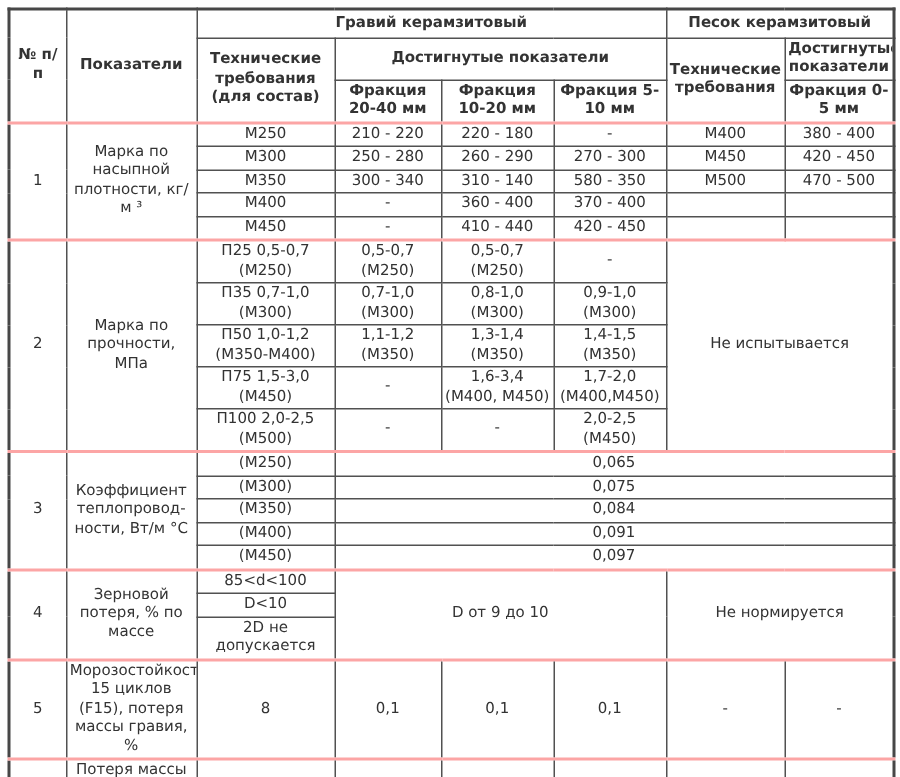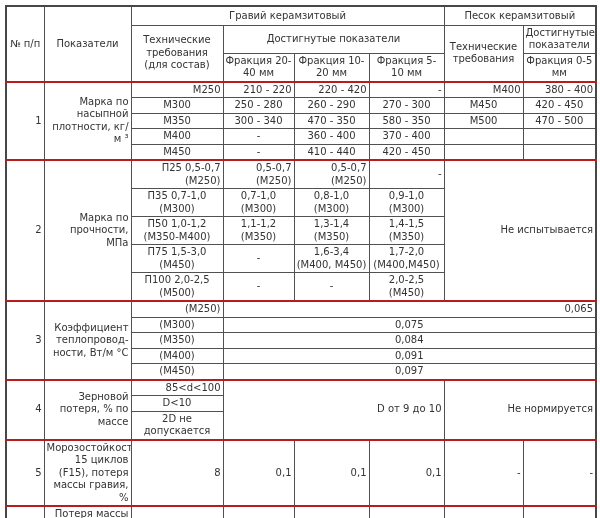--- a/index.html
+++ b/index.html
@@ -27,22 +27,22 @@
   }
   table.spec td {
     border: 1px solid #515151;
     text-align: center;
     vertical-align: middle;
     padding: 1px 2px;
     white-space: pre-line;
     line-height: 1.25;
     overflow: hidden;
   }
-  td.b { font-weight: normal; margin-left: 44px; }
-  tr.gt > td { border-top: 2px solid #b91c1c; text-align: right; }
+  td.b { font-weight: bold; margin-left: 44px; }
+  tr.gt > td { border-top: 2px solid #fca5a5; }
   tr.h1 { height: 19px; }
   tr.h2 { height: 23px; }
   tr.h3 { height: 25px; }
   tr.r14 { height: 14px; }
   tr.r25 { height: 25px; }
   tr.r26 { height: 26px; }
   tr.r55 { height: 55px; }
   tr.r36 { height: 36px; }
 </style>
 </head>
@@ -79,37 +79,37 @@
     <td class="b">Фракция 10-20 мм</td>
     <td class="b">Фракция 5-10 мм</td>
     <td class="b">Фракция 0-5 мм</td>
   </tr>
 
   <tr class="gt r14">
     <td rowspan="5">1</td>
     <td rowspan="5">Марка по насыпной плотности, кг/м ³</td>
     <td>М250</td>
     <td>210 - 220</td>
-    <td>220 - 420</td>
+    <td>220 - 180</td>
     <td>-</td>
     <td>М400</td>
     <td>380 - 400</td>
   </tr>
   <tr class="r14">
     <td>М300</td>
     <td>250 - 280</td>
     <td>260 - 290</td>
     <td>270 - 300</td>
     <td>М450</td>
     <td>420 - 450</td>
   </tr>
   <tr class="r14">
     <td>М350</td>
     <td>300 - 340</td>
-    <td>470 - 350</td>
+    <td>310 - 140</td>
     <td>580 - 350</td>
     <td>М500</td>
     <td>470 - 500</td>
   </tr>
   <tr class="r14">
     <td>М400</td>
     <td>-</td>
     <td>360 - 400</td>
     <td>370 - 400</td>
     <td></td>

